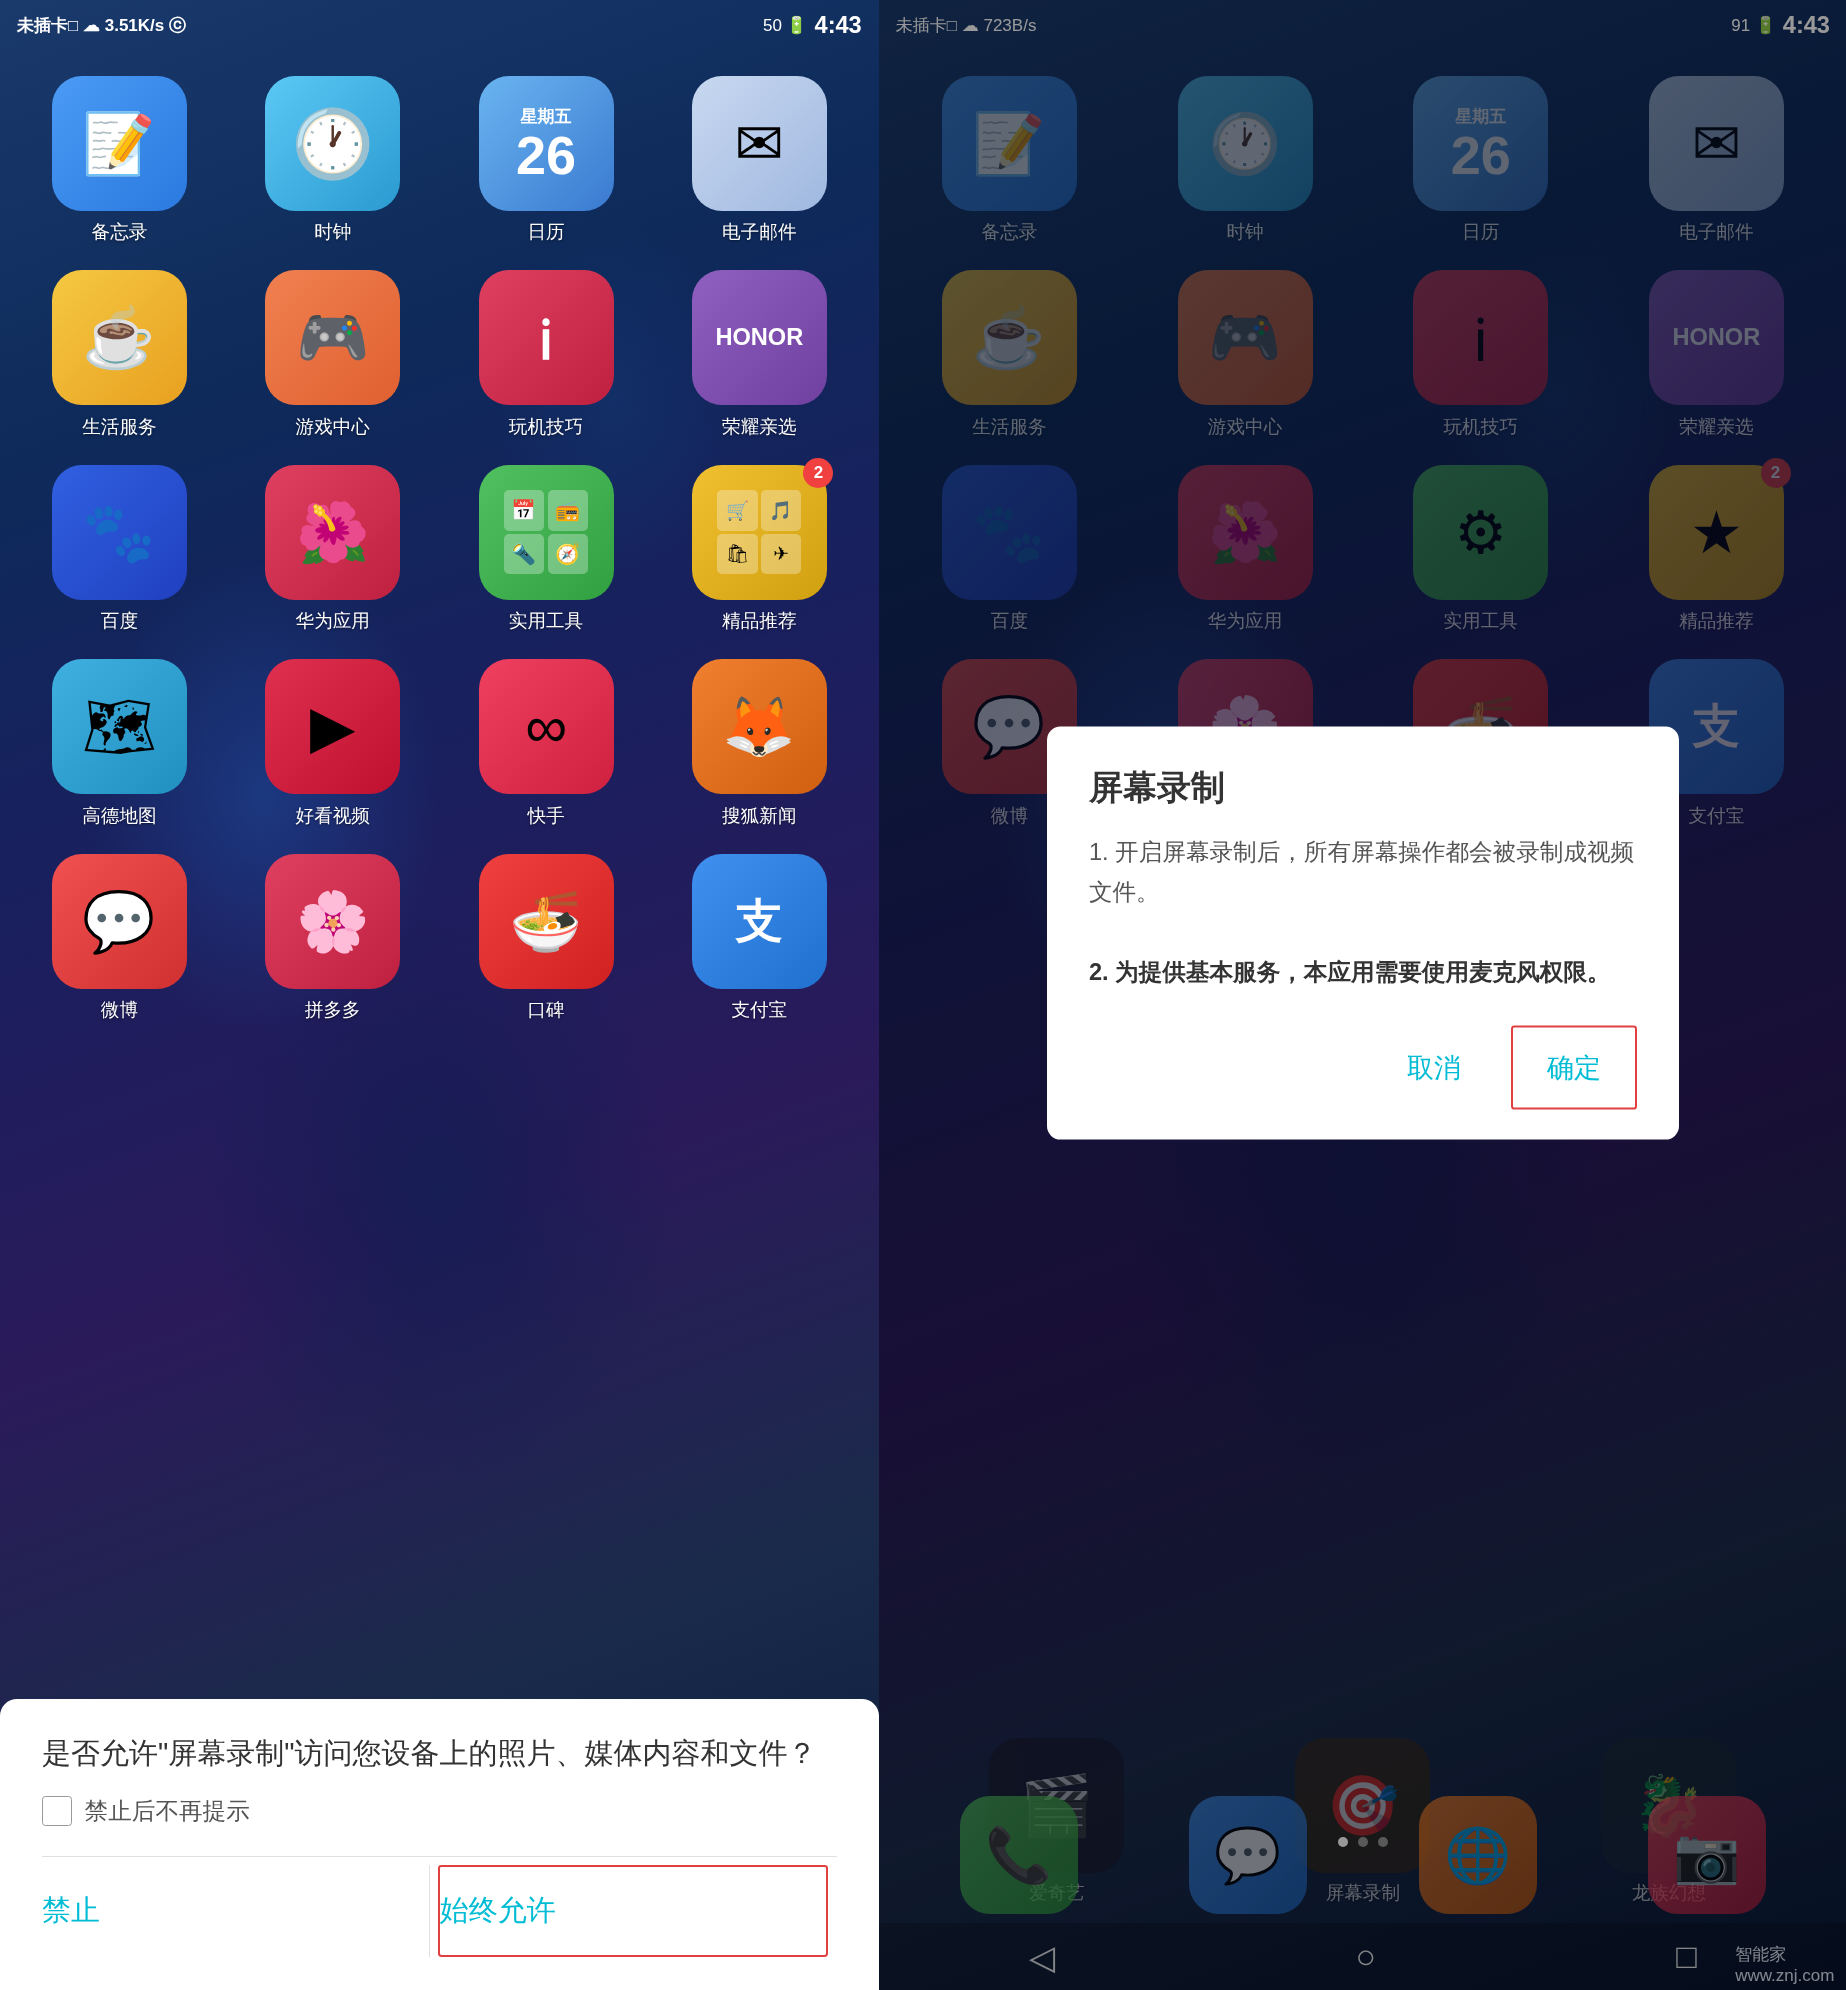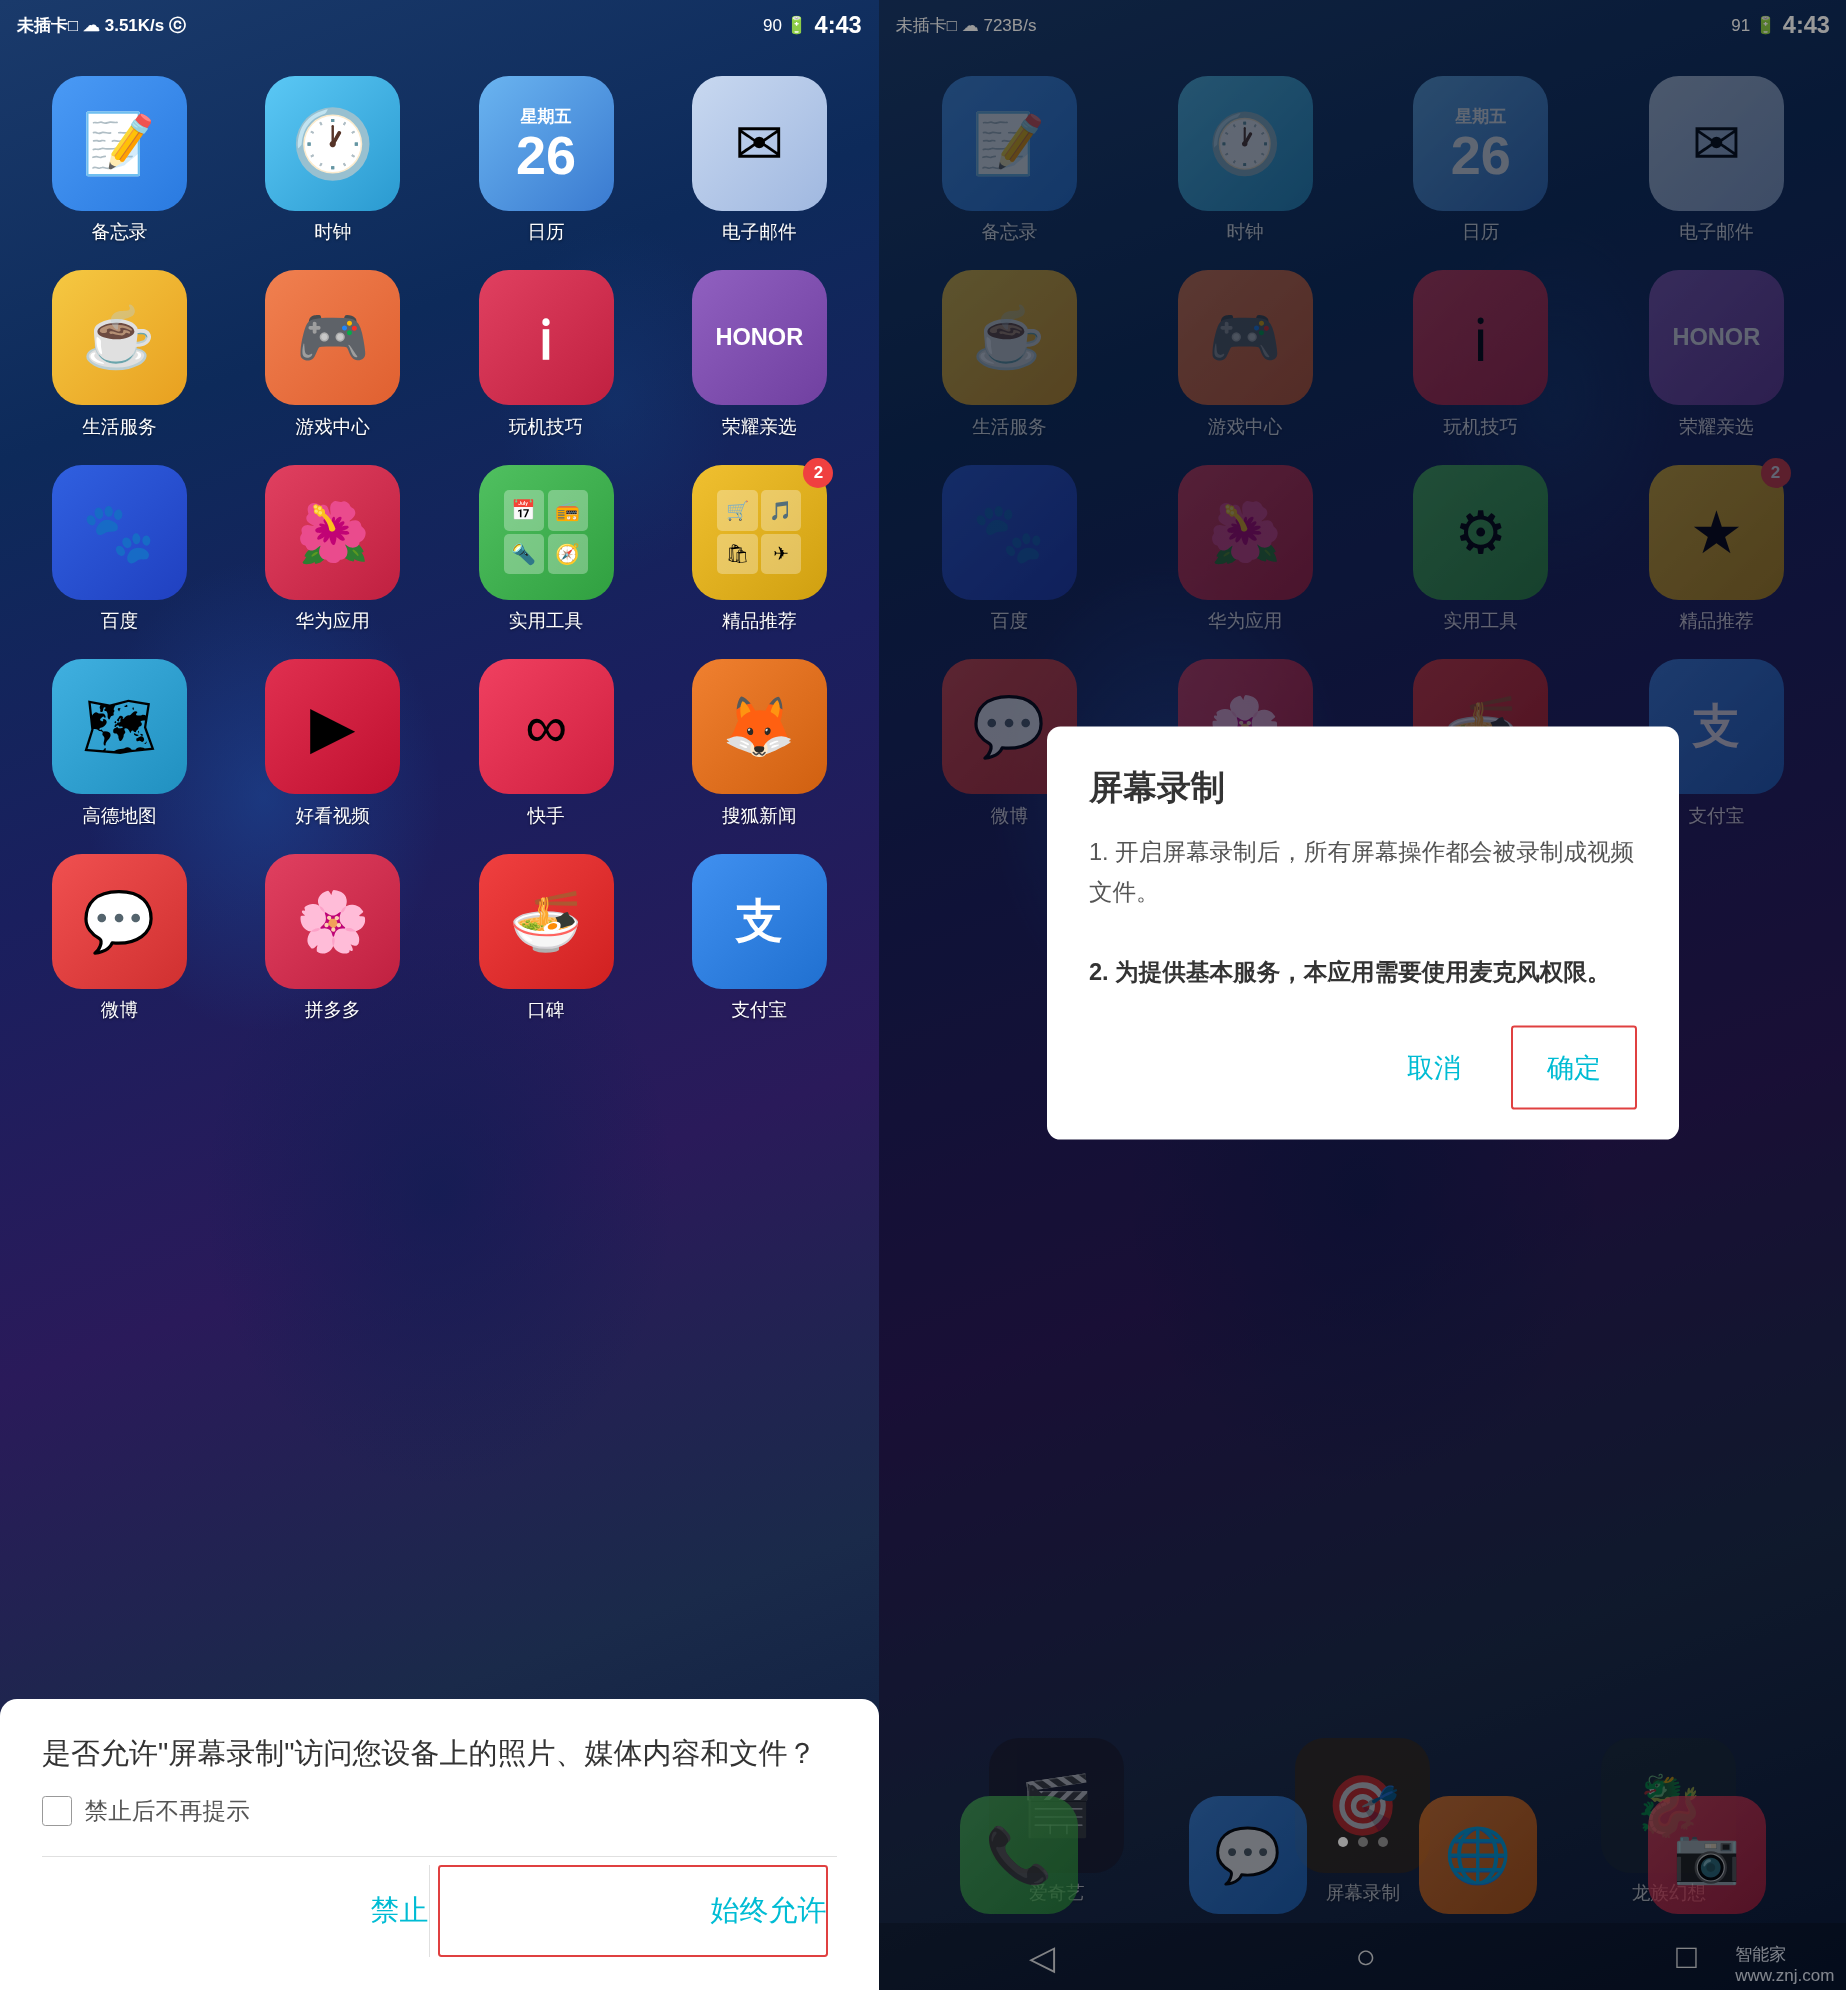--- a/index.html
+++ b/index.html
@@ -160,21 +160,21 @@
       color: #555;
     }
     .sheet-buttons {
       display: flex;
       align-items: stretch;
       border-top: 0.8px solid #e0e0e0;
     }
     .sheet-btn {
       flex: 1;
       padding: 23.6px 0;
-      text-align: right;
+      text-align: left;
       font-size: 29px;
       cursor: pointer;
       border: none;
       background: none;
     }
     .sheet-btn.cancel { color: #00bcd4; }
     .sheet-btn.confirm {
       color: #00bcd4;
       border: 2.5px solid #e04040;
       margin: 8.4px;
@@ -325,21 +325,21 @@
 <body>
 
 <div class="phone-panel">
   <div class="wallpaper"></div>
 
   <div class="status-bar">
     <div class="status-left">
       <span style="font-size:17px;font-weight:bold;">未插卡□ ☁ 3.51K/s ⓒ</span>
     </div>
     <div class="status-right">
-      <span style="font-size:17px;">90 🔋</span>
+      <span style="font-size:17px;">50 🔋</span>
       <span style="font-size:23.6px;font-weight:600;">4:43</span>
     </div>
   </div>
 
   <div class="app-grid">
 
     <div class="app-item">
       <div class="app-icon memo">📝</div>
       <span class="app-label">备忘录</span>
     </div>

